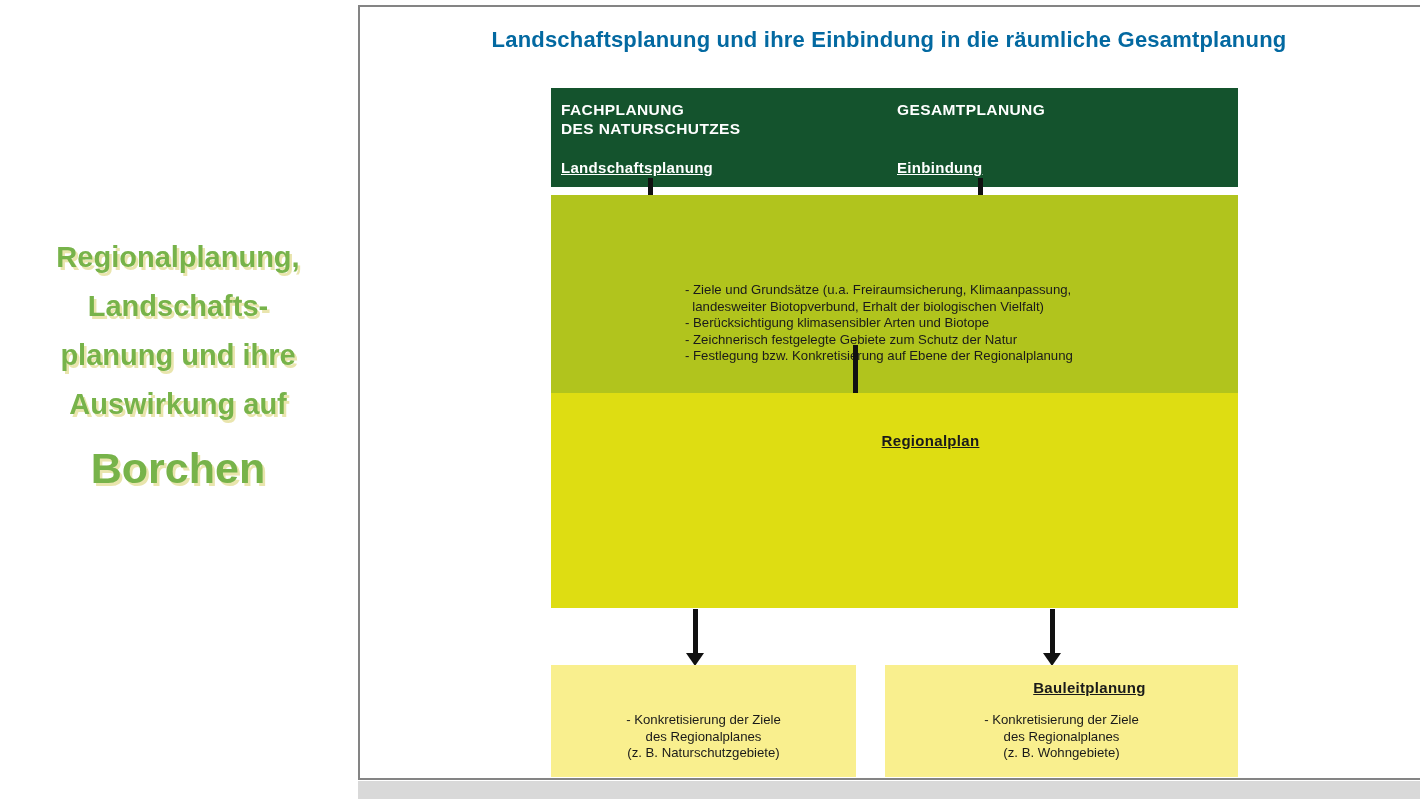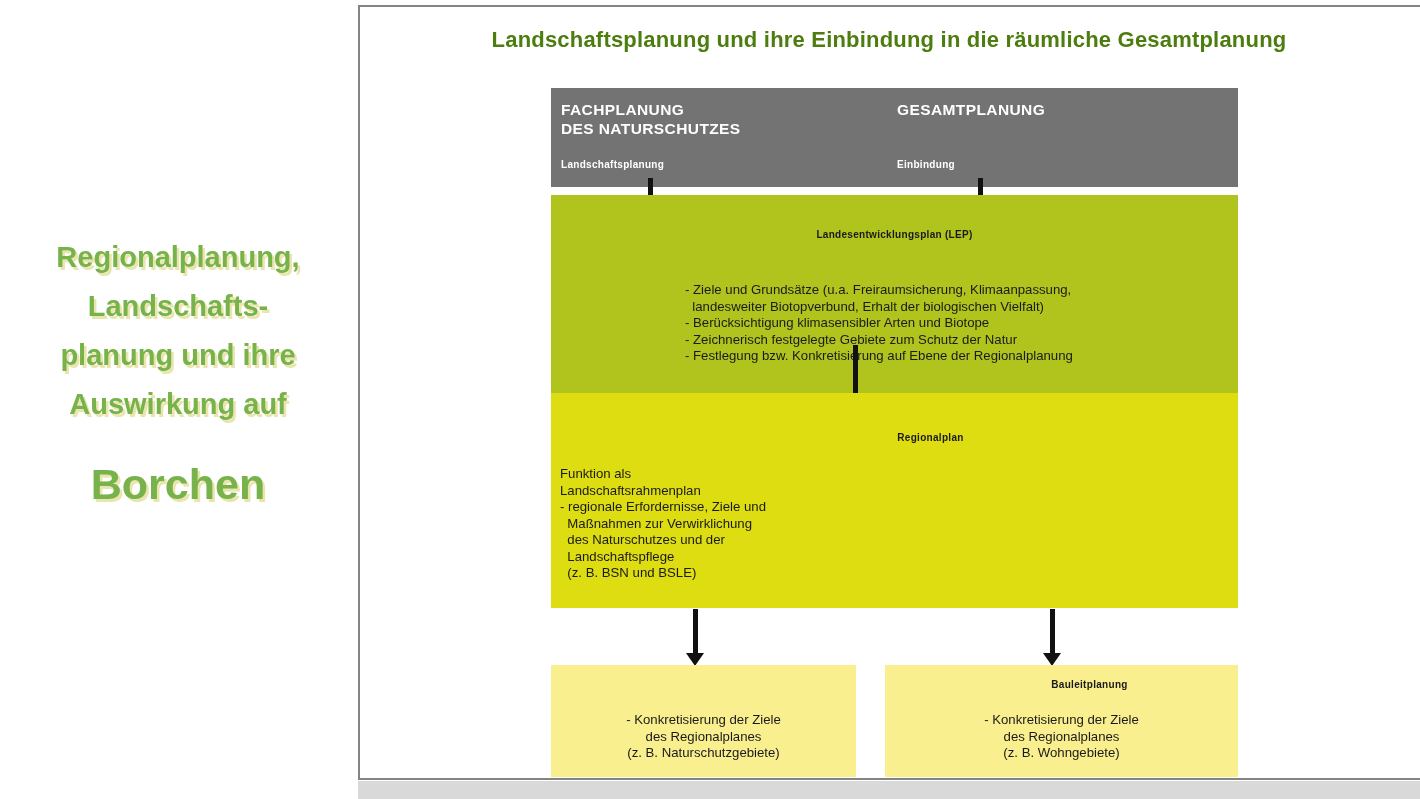--- a/index.html
+++ b/index.html
@@ -7,42 +7,42 @@
     width:1420px;height:799px;position:relative;overflow:hidden;
     background:#ffffff;font-family:"Liberation Sans",sans-serif;color:#1a1a1a;
   }
   .abs{position:absolute;}
   
   .side-title{
     left:0;top:233px;width:356px;text-align:center;
     color:#77b34a;font-weight:bold;font-size:29px;line-height:49px;
     text-shadow:2.5px 2.5px 0 #e9e5ad;
   }
-  .side-title .big{font-size:43px;line-height:50px;margin-top:30px;}
+  .side-title .big{font-size:43px;line-height:50px;margin-top:14px;}
   
   .panel{
     left:358px;top:5px;width:1080px;height:775px;
     background:#ffffff;border:2px solid #848484;box-sizing:border-box;
   }
   .panel-shadow{left:358px;top:781px;width:1062px;height:18px;background:#d9d9d9;}
   .slide-title{
     left:360px;top:27px;width:1058px;text-align:center;
-    font-size:22px;font-weight:bold;color:#4d7c0f;letter-spacing:0.2px;
+    font-size:22px;font-weight:bold;color:#0369a1;letter-spacing:0.2px;
   }
   
   .box{box-sizing:border-box;}
-  .green-box{left:551px;top:88px;width:687px;height:99px;background:#737373;}
+  .green-box{left:551px;top:88px;width:687px;height:99px;background:#14532d;}
   .olive-box{left:551px;top:195px;width:687px;height:198px;background:#b1c41d;}
   .yellow-box{left:551px;top:393px;width:687px;height:215px;background:#dedd12;}
   .pale-box{top:665px;height:112px;background:#f9ef8e;}
   .pale-left{left:551px;width:305px;}
   .pale-right{left:885px;width:353px;}
   .wh{color:#ffffff;}
   .h-big{font-size:15.5px;font-weight:bold;letter-spacing:0.4px;line-height:19px;white-space:pre;}
-  .h-mid{font-size:10px;font-weight:bold;letter-spacing:0.3px;}
+  .h-mid{font-size:15px;font-weight:bold;letter-spacing:0.3px;text-decoration:underline;}
   .body-txt{font-size:13.2px;line-height:16.5px;white-space:pre;}
   .center{text-align:center;}
   
   .arrow{width:18px;}
   .arrow .stem{width:5px;margin:0 auto;background:#111;}
   .arrow .head{
     width:0;height:0;margin:0 auto;
     border-left:9px solid transparent;border-right:9px solid transparent;
     border-top:13px solid #111;
   }
@@ -74,42 +74,34 @@
 <div class="abs arrow" style="left:641px;top:178px;">
   <div class="stem" style="height:25px;"></div>
   <div class="head"></div>
 </div>
 <div class="abs arrow" style="left:971px;top:178px;">
   <div class="stem" style="height:25px;"></div>
   <div class="head"></div>
 </div>
 
 <div class="abs box olive-box">
-  <div class="abs h-mid center" style="left:0;top:34px;width:100%;">Landesentwicklungsplan (LEP)</div>
   <div class="abs body-txt" style="left:134px;top:61px;margin-top:26px;">- Ziele und Grundsätze (u.a. Freiraumsicherung, Klimaanpassung,
   landesweiter Biotopverbund, Erhalt der biologischen Vielfalt)
 - Berücksichtigung klimasensibler Arten und Biotope
 - Zeichnerisch festgelegte Gebiete zum Schutz der Natur
 - Festlegung bzw. Konkretisierung auf Ebene der Regionalplanung</div>
 </div>
 
 <div class="abs arrow" style="left:846px;top:345px;">
   <div class="stem" style="height:62px;"></div>
   <div class="head"></div>
 </div>
 
 <div class="abs box yellow-box">
   <div class="abs h-mid center" style="left:0;top:39px;width:100%;padding-left:36px;">Regionalplan</div>
-  <div class="abs body-txt" style="left:9px;top:73px;">Funktion als
-Landschaftsrahmenplan
-- regionale Erfordernisse, Ziele und
-  Maßnahmen zur Verwirklichung
-  des Naturschutzes und der
-  Landschaftspflege
-  (z. B. BSN und BSLE)</div>
 </div>
 
 <div class="abs arrow" style="left:686px;top:609px;">
   <div class="stem" style="height:44px;"></div>
   <div class="head"></div>
 </div>
 <div class="abs arrow" style="left:1043px;top:609px;">
   <div class="stem" style="height:44px;"></div>
   <div class="head"></div>
 </div>

